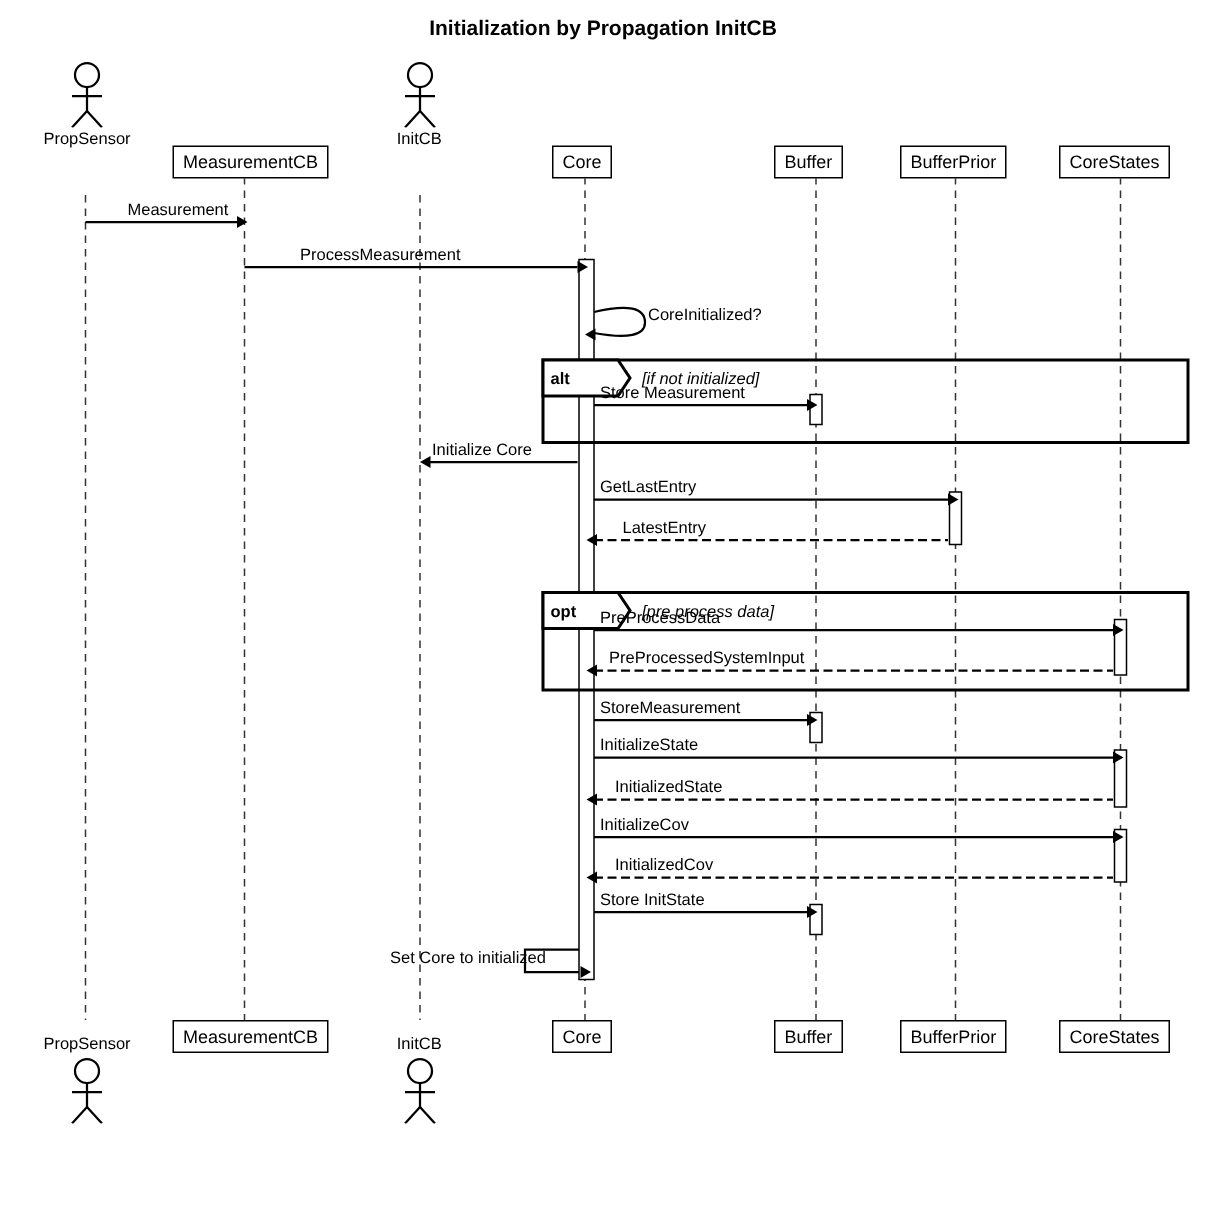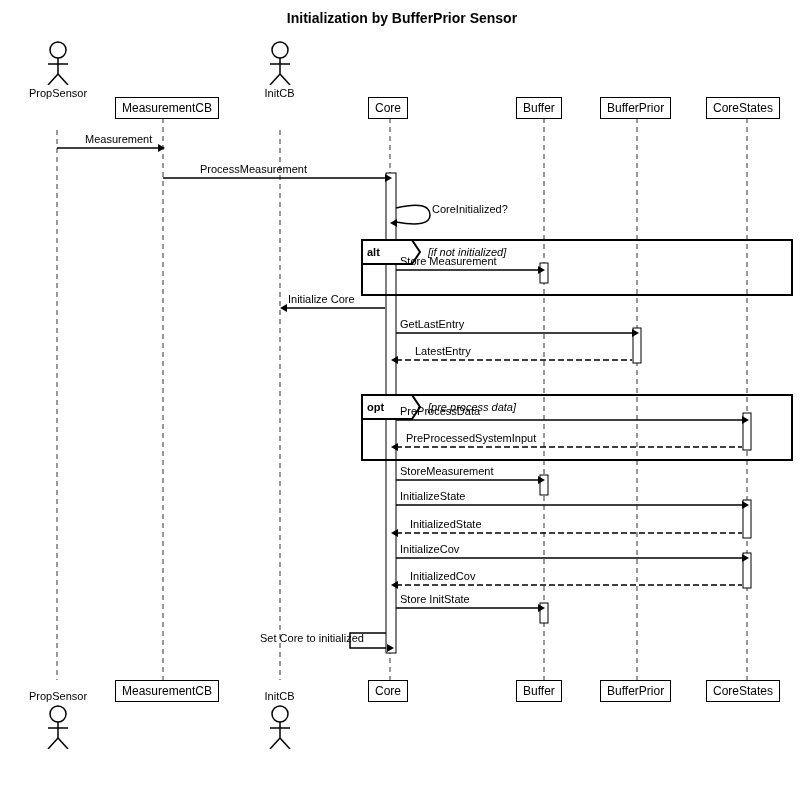--- a/index.html
+++ b/index.html
@@ -41,21 +41,21 @@
       left: 0;
       width: 804px;
       height: 809px;
       pointer-events: none;
     }
   </style>
 </head>
 <body>
 
 <div id="diagram">
-  <div class="title">Initialization by BufferPrior Sensor</div>
+  <div class="title">Initialization by Propagation InitCB</div>
 
   <svg class="arrows">
 
     <line x1="57" y1="130" x2="57" y2="680" stroke="#333" stroke-width="1" stroke-dasharray="5,4"></line>
 
     <line x1="163" y1="118" x2="163" y2="680" stroke="#333" stroke-width="1" stroke-dasharray="5,4"></line>
 
     <line x1="280" y1="130" x2="280" y2="680" stroke="#333" stroke-width="1" stroke-dasharray="5,4"></line>
 
     <line x1="390" y1="118" x2="390" y2="680" stroke="#333" stroke-width="1" stroke-dasharray="5,4"></line>

